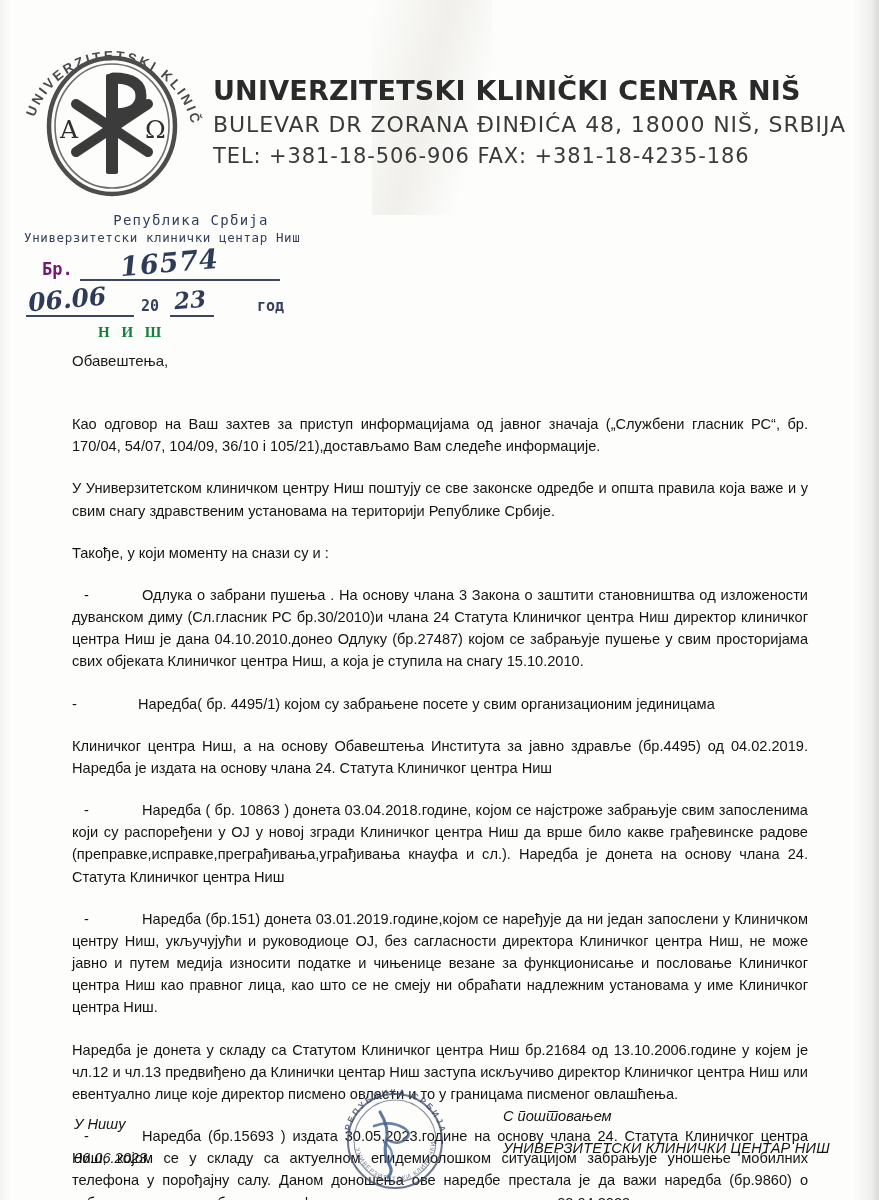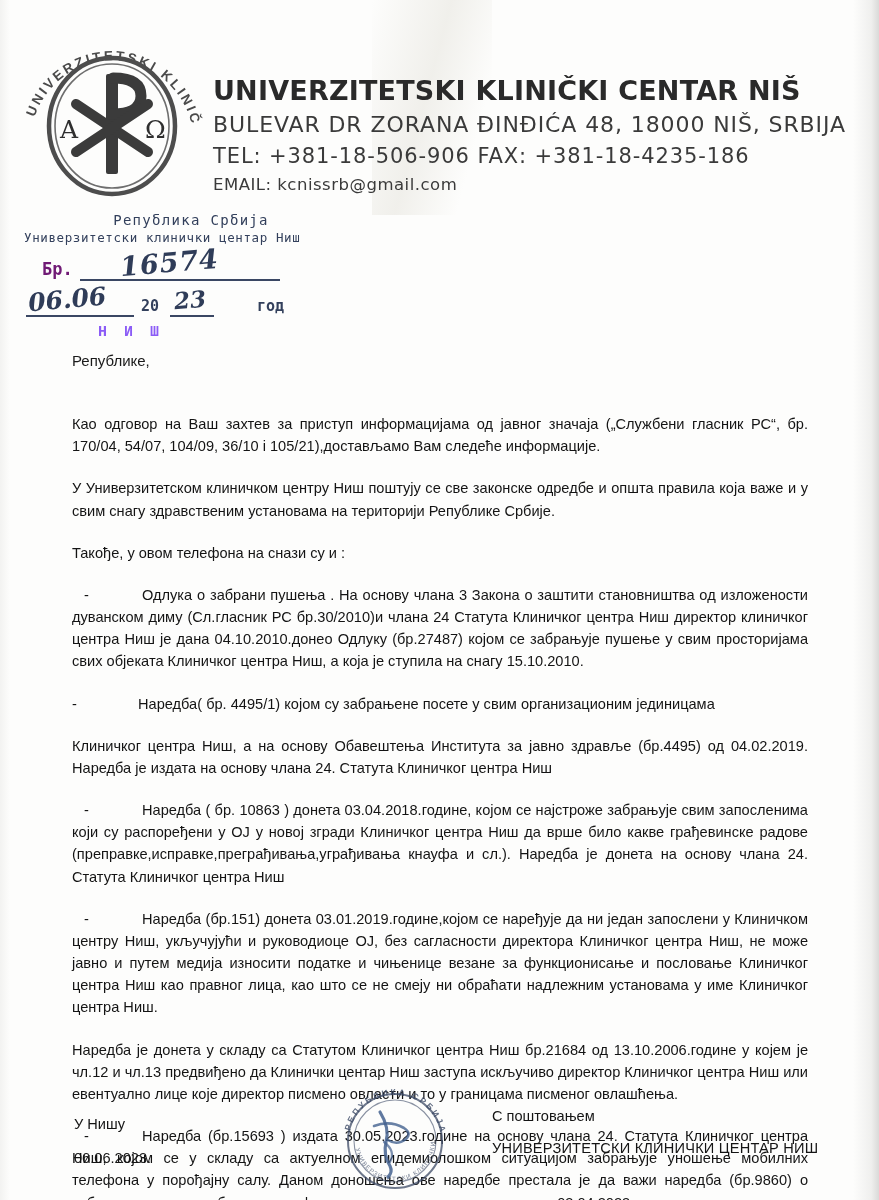--- a/index.html
+++ b/index.html
@@ -181,25 +181,25 @@
     font-size: 15px;
     font-weight: 700;
     color: #33405c;
     font-style: normal;
     transform: none;
     margin-left: 40px;
   }
   .reg-city {
     position: absolute;
     left: 74px; top: 112px;
-    font-family: Liberation Mono, monospace;
+    font-family: Liberation Serif, serif;
     font-size: 15px;
     letter-spacing: 4px;
     font-weight: 700;
-    color: #8b5cf6;
+    color: #15803d;
   }
 
   
   .body-area {
     position: absolute;
     left: 72px; top: 352px;
     width: 736px;
   }
   .salutation {
     font-size: 15px;
@@ -224,31 +224,32 @@
     width: 66px;
     text-indent: 0px;
   }
 
   
   .sig-block {
     position: absolute;
     left: 0; top: 1108px;
     width: 879px;
     height: 92px;
+    font-style: italic;
   }
   .sig-left {
     position: absolute;
     left: 74px; top: 0;
     font-size: 14.6px;
     color: #141414;
     line-height: 2.3;
   }
   .sig-right {
     position: absolute;
-    left: 492px; top: 0;
+    left: 503px; top: 0;
     font-size: 14.6px;
     color: #141414;
   }
   .sig-right .resp { display: block; margin-bottom: 16px; }
   .sig-right .org  { display: block; letter-spacing: 0.2px; }
 
   .round-seal {
     position: absolute;
     left: 336px; top: 1082px;
     width: 118px; height: 118px;
@@ -289,21 +290,20 @@
 
         <text x="46" y="112" font-family="'DejaVu Serif', serif" font-size="25" fill="#2f2f2f">A</text>
         <text x="131" y="112" font-family="'DejaVu Serif', serif" font-size="25" fill="#2f2f2f">Ω</text>
       </svg>
     </div>
 
     <div class="lh-text">
       <div class="lh-org">UNIVERZITETSKI KLINIČKI CENTAR NIŠ</div>
       <div class="lh-addr">BULEVAR DR ZORANA ĐINĐIĆA 48, 18000 NIŠ, SRBIJA</div>
       <div class="lh-tel">TEL: +381-18-506-906  FAX: +381-18-4235-186</div>
-      <div class="lh-email">EMAIL: kcnissrb@gmail.com</div>
     </div>
   </div>
 
   <div class="reg-stamp">
     <div class="reg-line1">Република Србија</div>
     <div class="reg-line2">Универзитетски клинички центар Ниш</div>
 
     <div class="reg-row-br">
       <span class="reg-br-label">Бр.</span>
       <span class="hand reg-num">16574</span>
@@ -317,27 +317,27 @@
       <span class="hand reg-yy">23</span>
       <span class="reg-rule" style="left:146px; top:28px; width:44px;"></span>
       <span class="reg-god">год</span>
     </div>
 
     <div class="reg-city">Н И Ш</div>
   </div>
 
   <div class="body-area">
 
-    <p class="salutation">Републике,</p>
+    <p class="salutation">Обавештења,</p>
 
     <p class="para gap">Као одговор на Ваш захтев за приступ информацијама од јавног значаја („Службени гласник РС“, бр. 170/04, 54/07, 104/09, 36/10 i 105/21),достављамо Вам следеће информације.</p>
 
     <p class="para gap">У Универзитетском клиничком центру Ниш поштују се све законске одредбе и општа правила која важе и у свим снагу здравственим установама на територији Републике Србије.</p>
 
-    <p class="para gap">Такође, у овом телефона на снази су и :</p>
+    <p class="para gap">Такође, у који моменту на снази су и :</p>
 
     <p class="para gap">
       <span class="indent-dash">-</span><span>Одлука о забрани пушења . На основу члана 3 Закона о заштити становништва од изложености дуванском диму (Сл.гласник РС бр.30/2010)и члана 24 Статута Клиничког центра Ниш директор клиничког центра Ниш је дана 04.10.2010.донео Одлуку (бр.27487) којом се забрањује пушење у свим просторијама свих објеката Клиничког центра Ниш, а која је ступила на снагу 15.10.2010.</span>
     </p>
 
     <p class="para gap">
       <span class="indent-dash-sm">-</span><span>Наредба( бр. 4495/1)  којом су забрањене посете у свим организационим јединицама</span>
     </p>
 
     <p class="para gap">Клиничког центра Ниш, а на основу Обавештења Института за јавно здравље (бр.4495) од 04.02.2019. Наредба је издата на основу члана 24. Статута Клиничког центра Ниш</p>

